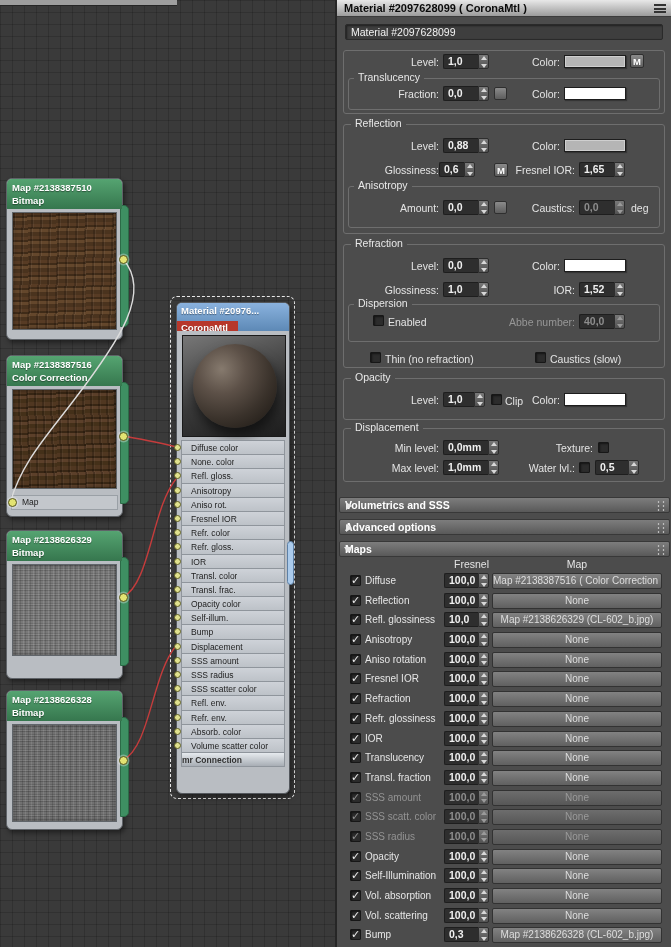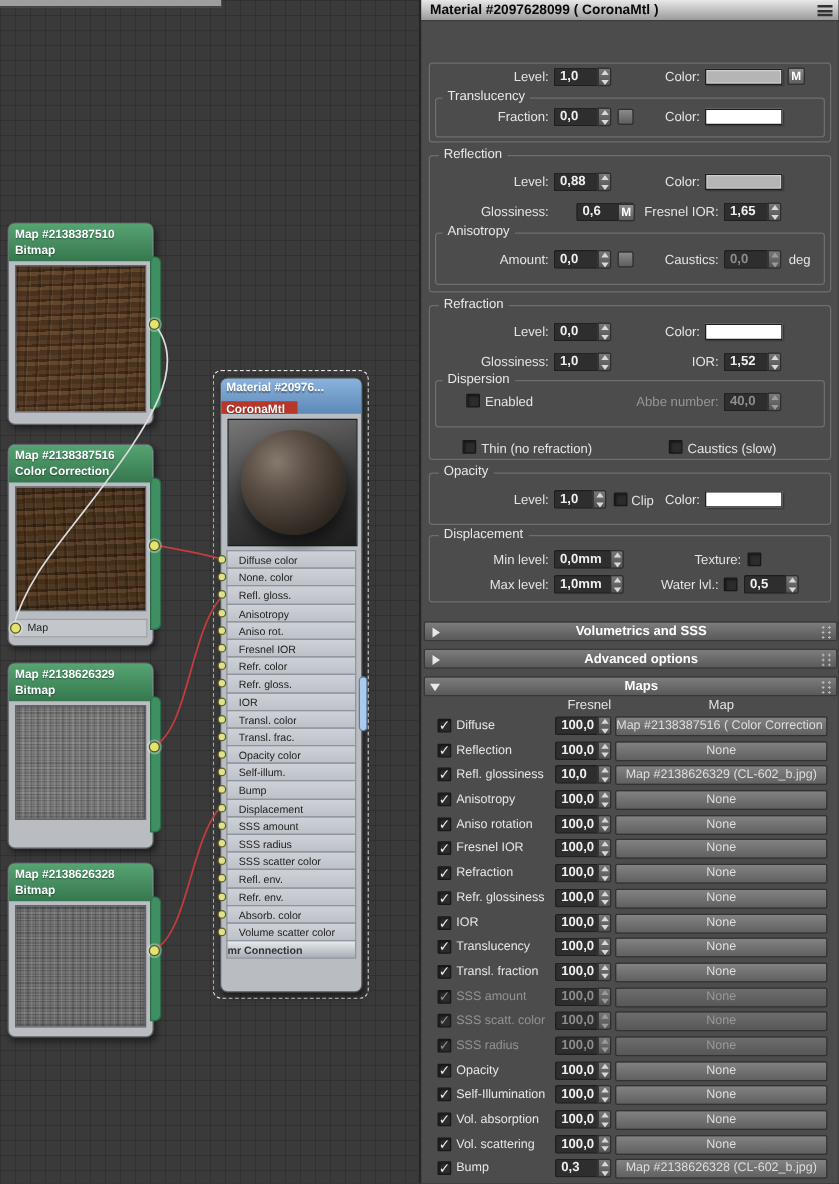--- a/index.html
+++ b/index.html
@@ -99,21 +99,21 @@
   .sw{position:absolute;height:13px;border:1px solid #1d1d1d;box-shadow:inset 0 0 0 1px rgba(255,255,255,.35),1px 1px 1px rgba(0,0,0,.3);}
   .btn{position:absolute;background:linear-gradient(#8b8b8b,#5d5d5d);border:1px solid #2f2f2f;border-radius:2px;
        color:#fff;text-align:center;}
   .btnM{width:14px;height:14px;font-size:9.5px;font-weight:bold;line-height:13px;}
   .btnS{width:13px;height:13px;}
   .cb{position:absolute;width:11px;height:11px;background:#2c2c2c;border:1px solid #171717;border-radius:1px;
       box-shadow:inset 1px 1px 2px rgba(0,0,0,.55);}
   .cb.on::after{content:"\2713";position:absolute;left:0;top:-2px;font-size:11px;color:#ececec;}
   .cb.on.dim::after{color:#8f8f8f;}
   .roll{position:absolute;left:2px;width:331px;height:16px;background:linear-gradient(#7d7d7d,#595959);
-        border:1px solid #383838;border-radius:2px;color:#fff;font-weight:bold;font-size:10.5px;line-height:14px;padding-left:17px;text-align:center;}
+        border:1px solid #383838;border-radius:2px;color:#fff;font-weight:bold;font-size:10.5px;line-height:14px;padding-left:5px;}
   .roll .tri{position:absolute;width:0;height:0;}
   .roll .tri.r{left:6px;top:4px;border:4px solid transparent;border-left:6px solid #e8e8e8;border-right:0;}
   .roll .tri.d{left:4px;top:5px;border:4px solid transparent;border-top:6px solid #e8e8e8;border-bottom:0;}
   .roll .grip{position:absolute;right:3px;top:2px;width:10px;height:11px;
         background-image:radial-gradient(#bdbdbd 1px,transparent 1.2px);background-size:5px 4px;}
   .hdr{position:absolute;font-size:10.5px;color:#e4e4e4;}
   #mapsrows{position:absolute;left:0;top:571px;width:336px;}
   .mrow{position:relative;height:19.7px;}
   .mrow .cb{left:13px;top:4px;}
   .mlab{position:absolute;left:28px;top:3px;width:80px;font-size:10px;line-height:13px;color:#e6e6e6;white-space:nowrap;overflow:hidden;}
@@ -285,20 +285,21 @@
       <path class="wireW" d="M123,259 C152,292 120,340 74,400 C46,437 22,462 10,503"></path>
       <path class="wireR" d="M123,436 C146,440 158,442 176,447"></path>
       <path class="wireR" d="M123,597 C150,584 152,508 176,479"></path>
       <path class="wireR" d="M123,760 C150,747 152,674 176,646"></path>
     </svg>
   </div>
 
   <div id="panel">
     <div class="ptitle">Material #2097628099  ( CoronaMtl )</div>
     <span class="pmenu"></span>
+    <div class="namefield">Material #2097628099</div>
 
     <div class="grp" style="left:6px;top:50px;width:322px;height:64px"></div>
     <span class="lbl" style="left:30px;top:56px;width:72px">Level:</span>
     <span class="spin" style="left:106px;top:54px;width:46px">
       <span class="v">1,0</span>
       <span class="a">
           <i class="up"></i>
           <i class="dn"></i>
         </span>
     </span>
@@ -325,21 +326,21 @@
     <span class="spin" style="left:106px;top:138px;width:46px">
       <span class="v">0,88</span>
       <span class="a">
           <i class="up"></i>
           <i class="dn"></i>
         </span>
     </span>
     <span class="lbl" style="left:175px;top:140px;width:48px">Color:</span>
     <span class="sw" style="left:227px;top:139px;width:62px;background:#b5b5b5"></span>
     <span class="lbl" style="left:18px;top:164px;width:84px">Glossiness:</span>
-    <span class="spin" style="left:124px;top:162px;width:46px">
+    <span class="spin" style="left:102px;top:162px;width:36px">
       <span class="v">0,6</span>
       <span class="a">
           <i class="up"></i>
           <i class="dn"></i>
         </span>
     </span>
     <span class="btn btnM" style="left:157px;top:163px">M</span>
     <span class="lbl" style="left:166px;top:164px;width:72px">Fresnel IOR:</span>
     <span class="spin" style="left:242px;top:162px;width:46px">
       <span class="v">1,65</span>

